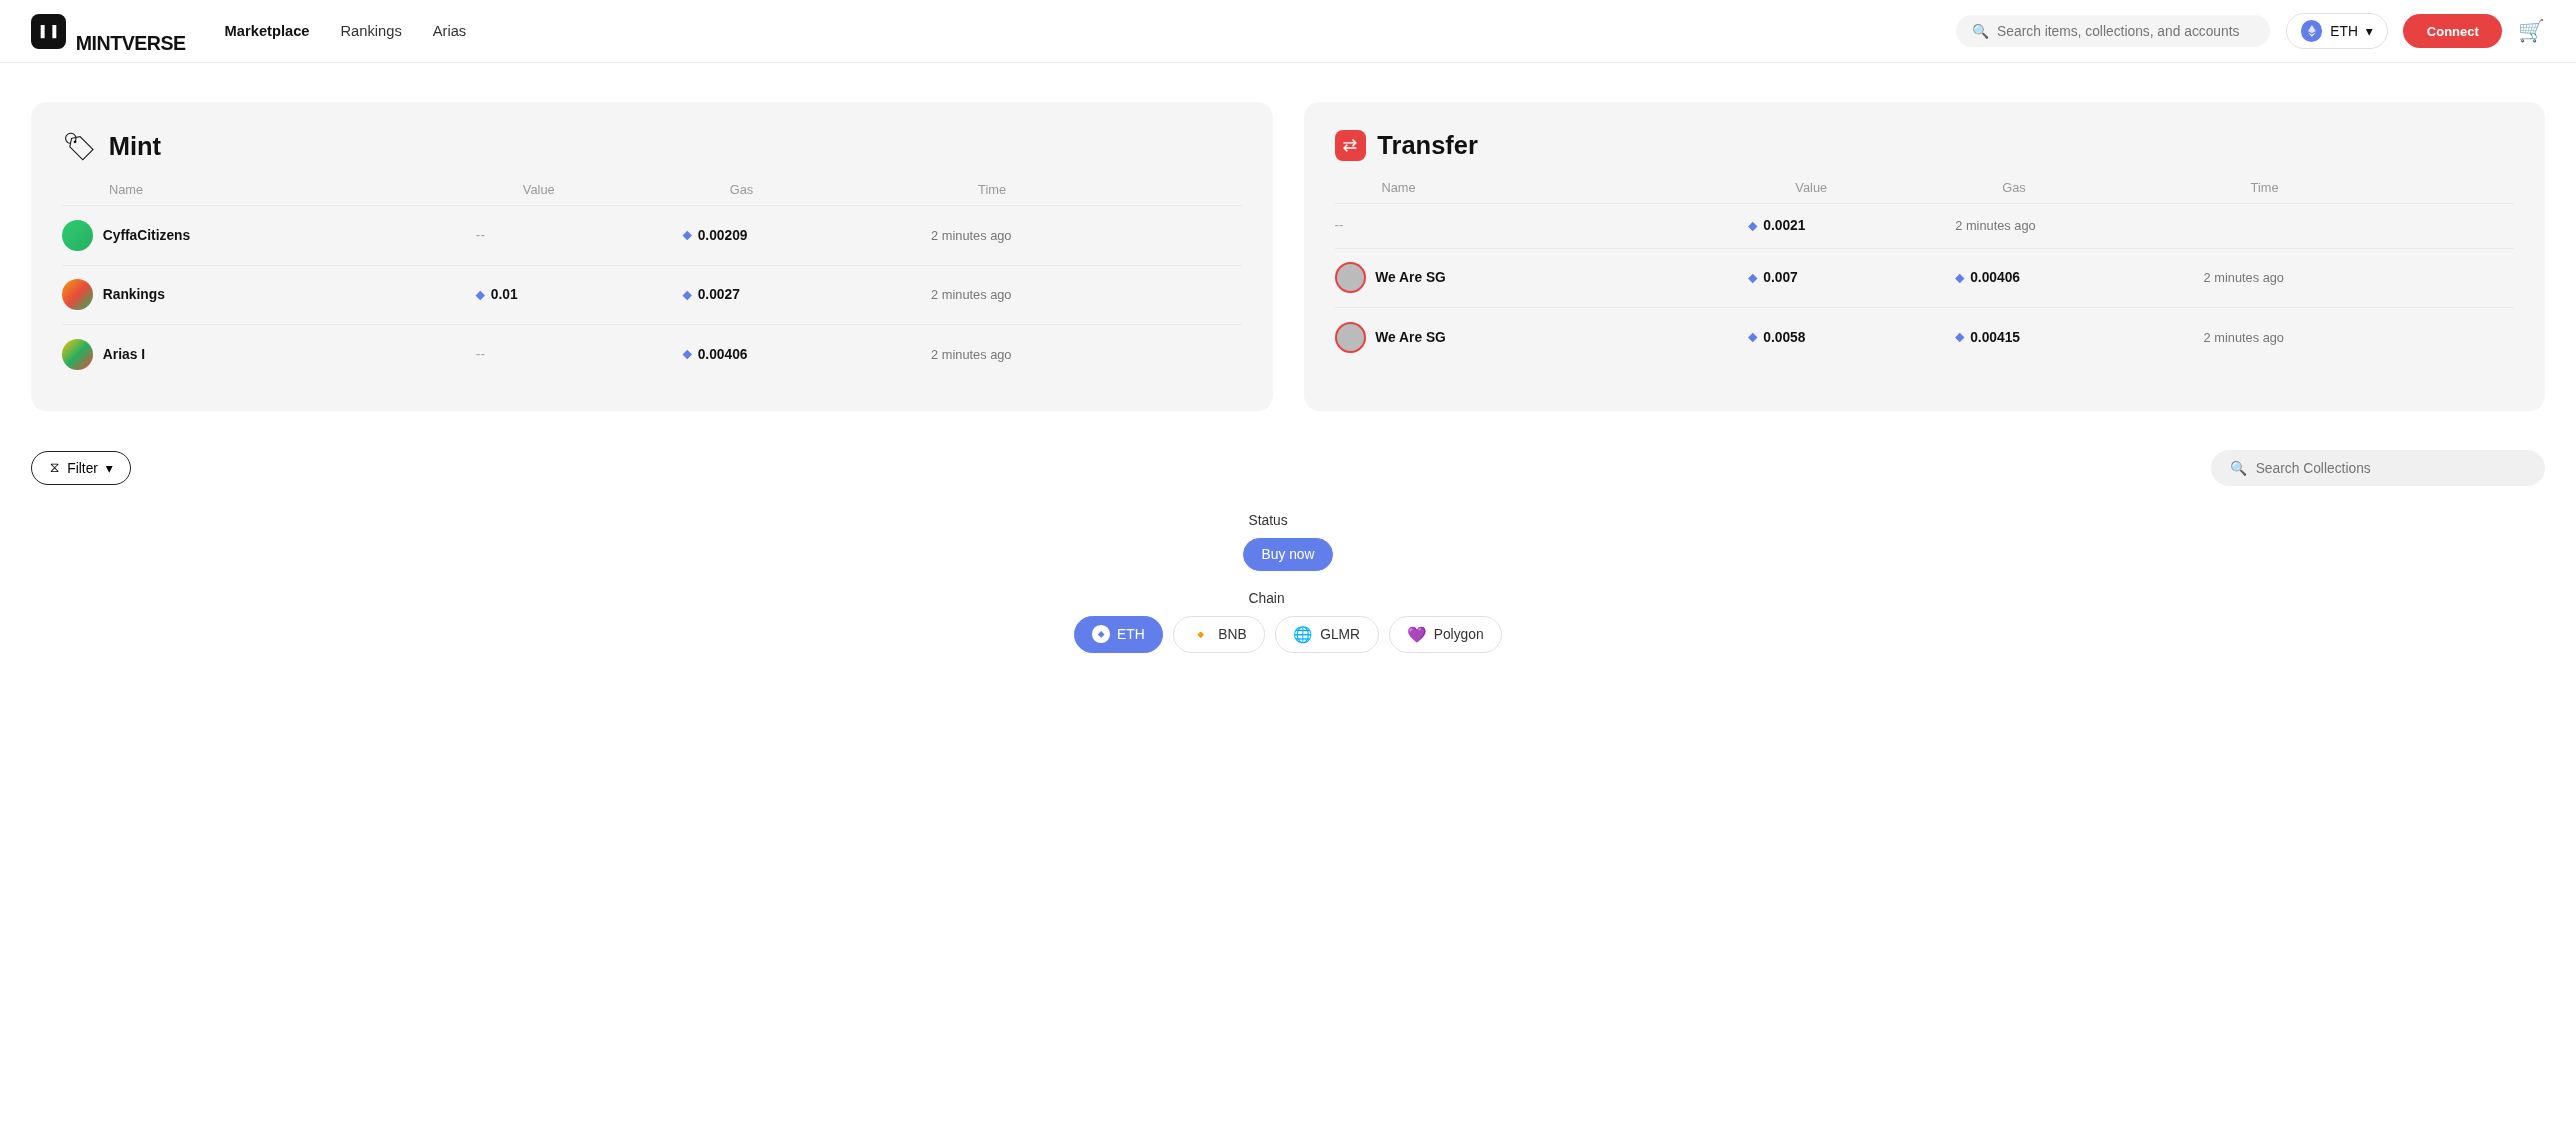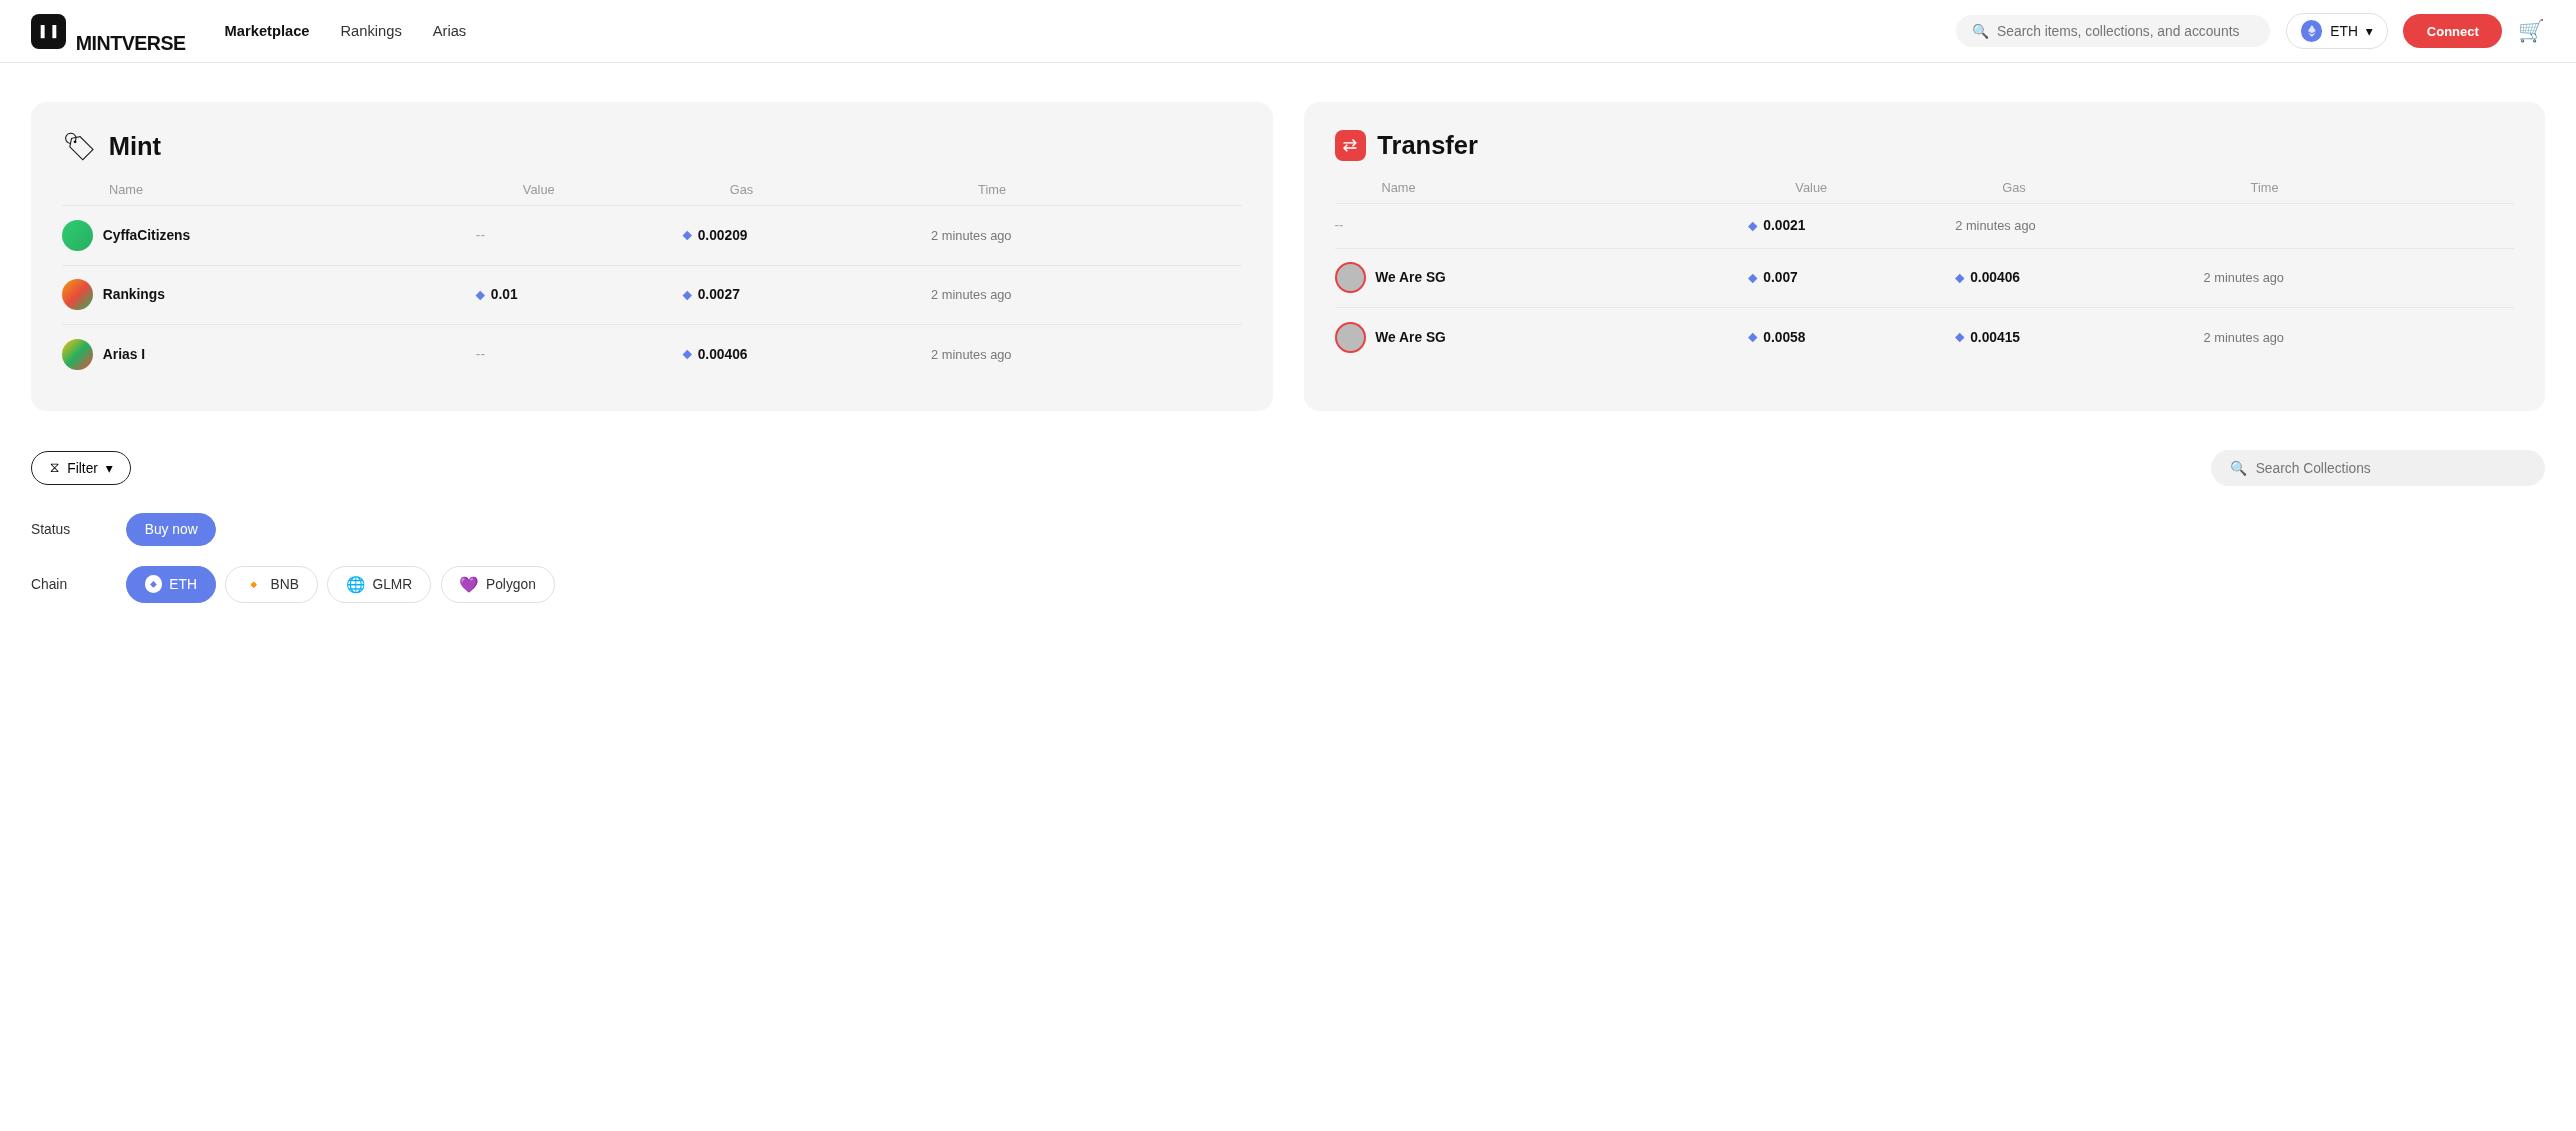--- a/index.html
+++ b/index.html
@@ -75,21 +75,21 @@
       border-radius: 23.6px; padding: 7.9px 17.7px; background: #fff; cursor: pointer; font-size: 13.8px; font-weight: 500;
     }
     .search-collections {
       display: flex; align-items: center; background: #f0f0f0; border-radius: 23.6px;
       padding: 9.8px 19.6px; gap: 7.9px; width: 334px;
     }
     .search-collections input { border: none; background: transparent; outline: none; font-size: 13.8px; color: #1d4ed8; width: 100%; }
 
     
     .filter-options { display: flex; flex-direction: column; gap: 19.6px; }
-    .filter-row-item { display: flex; align-items: center; gap: 16px; }
+    .filter-row-item { display: flex; align-items: center; gap: 10px; flex-direction: column; }
     .filter-label { font-size: 13.8px; color: #333; width: 79px; font-weight: 400; }
     .filter-chips { display: flex; gap: 9.8px; }
     .chip {
       border: 1.5px solid #e0e0e0; border-radius: 23.6px; padding: 7.9px 17.7px;
       font-size: 13.8px; cursor: pointer; background: #fff; font-weight: 400; color: #333;
     }
     .chip.active { background: #627eea; color: #fff; border-color: #627eea; }
     .chip-eth { background: #627eea; color: #fff; border-color: #627eea; }
     .chain-chip { display: flex; align-items: center; gap: 6.9px; }
 

